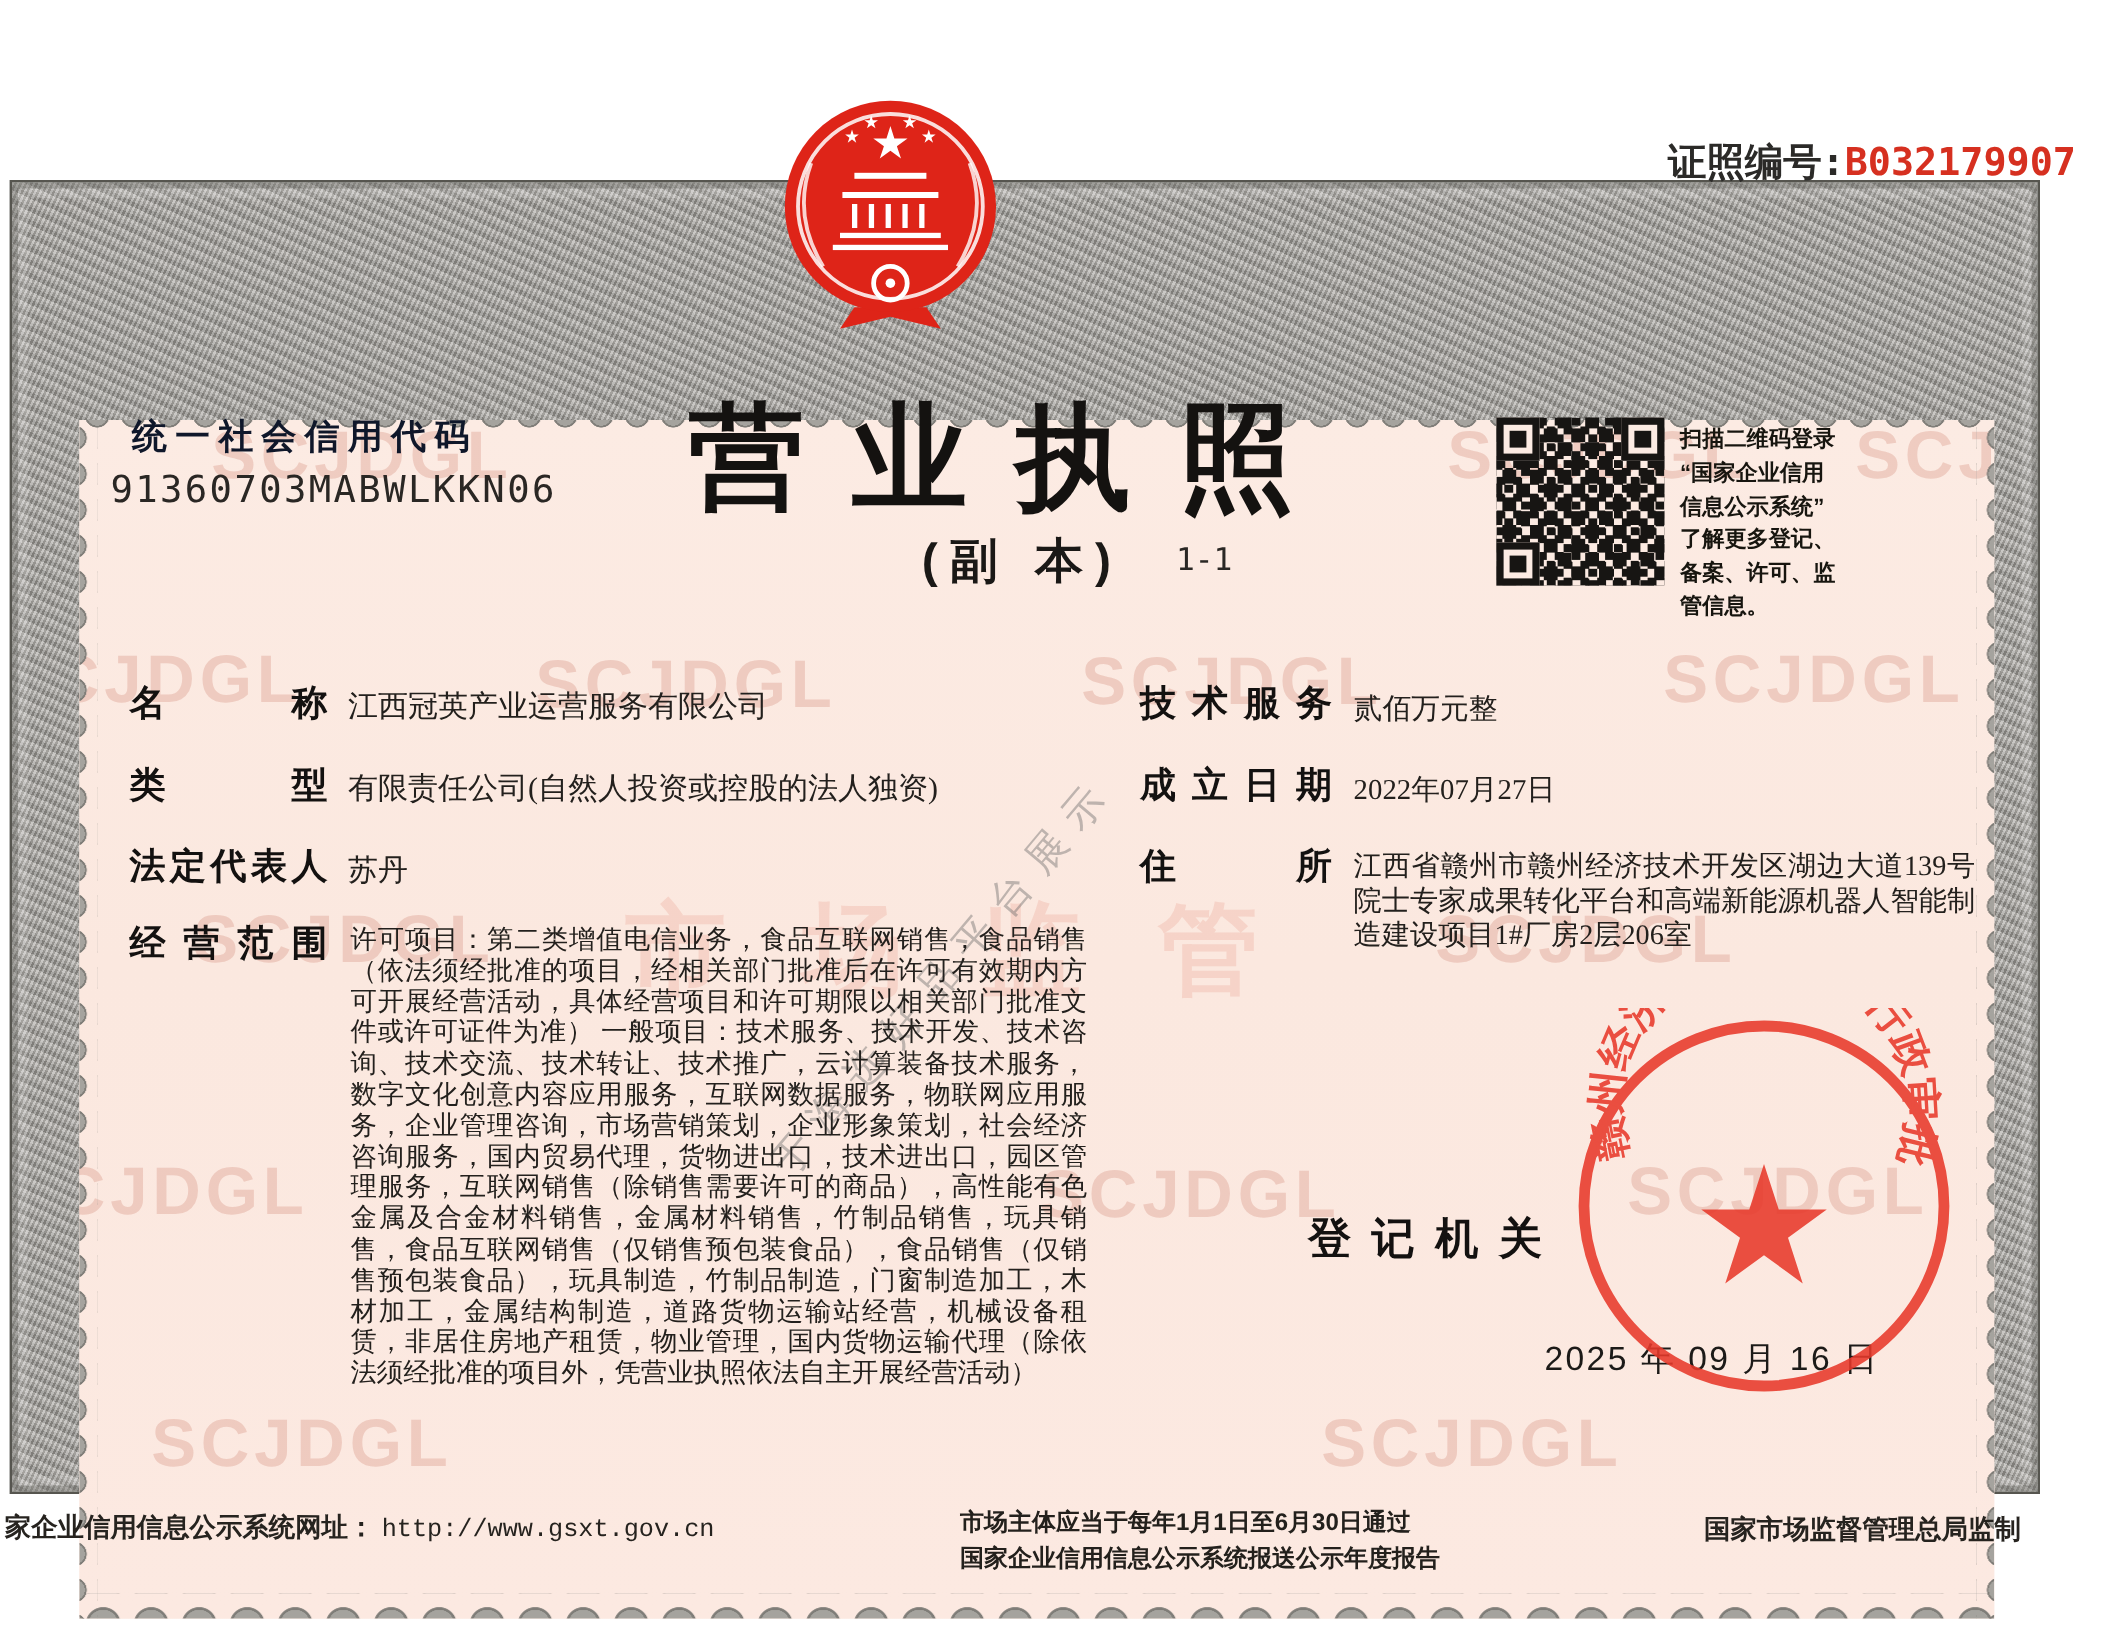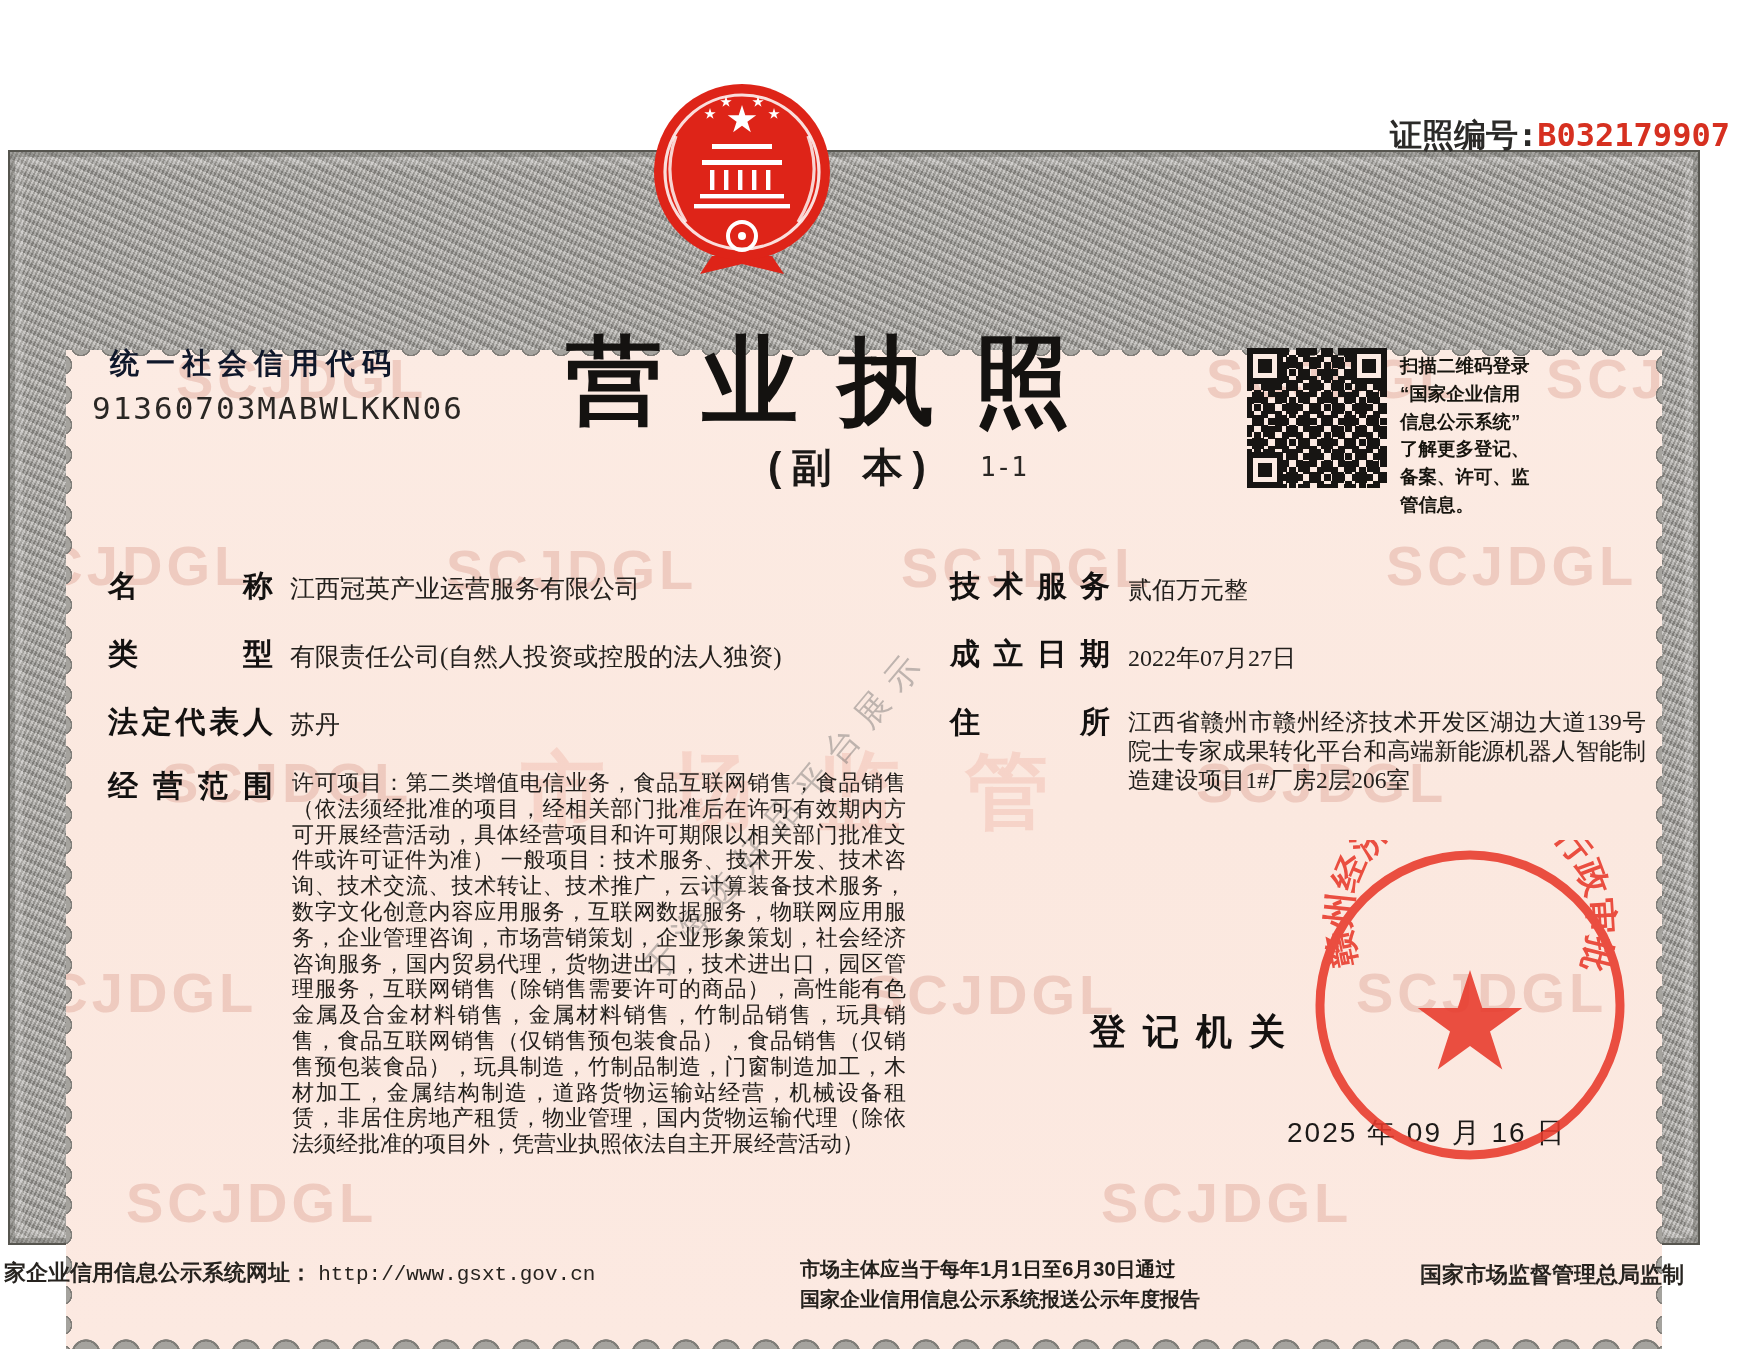--- a/index.html
+++ b/index.html
@@ -44,21 +44,21 @@
   .license-no{position:absolute;left:1390px;top:114px;font-family:"DejaVu Sans Mono",monospace;
     font-size:32px;font-weight:700;white-space:nowrap;}
   .license-no .lab{color:#2b2a28;}
   .license-no .val{color:#d63020;}
 
   .credit-label{position:absolute;left:110px;top:344px;font-size:29px;font-weight:700;
     letter-spacing:7px;color:#0f172a;}
   .credit-value{position:absolute;left:92px;top:390px;font-family:"DejaVu Sans Mono",monospace;
     font-size:31px;letter-spacing:2px;color:#2a2724;}
 
-  .title{position:absolute;left:566px;top:318px;width:560px;text-align:left;font-size:96px;
+  .title{position:absolute;left:566px;top:318px;width:560px;text-align:center;font-size:96px;
     font-weight:900;letter-spacing:40px;color:#141210;white-space:nowrap;font-family:"Liberation Sans",sans-serif;}
   .subtitle{position:absolute;left:742px;top:440px;width:220px;text-align:center;font-size:40px;
     font-weight:700;letter-spacing:10px;color:#1a1816;white-space:nowrap;}
   .pageno{position:absolute;left:980px;top:452px;font-family:"DejaVu Sans Mono",monospace;
     font-size:26px;color:#2a2724;}
 
   
   .qr{position:absolute;left:1247px;top:348px;width:140px;height:140px;
     background-image:
       repeating-conic-gradient(#171513 0 25%, transparent 0 50%),

